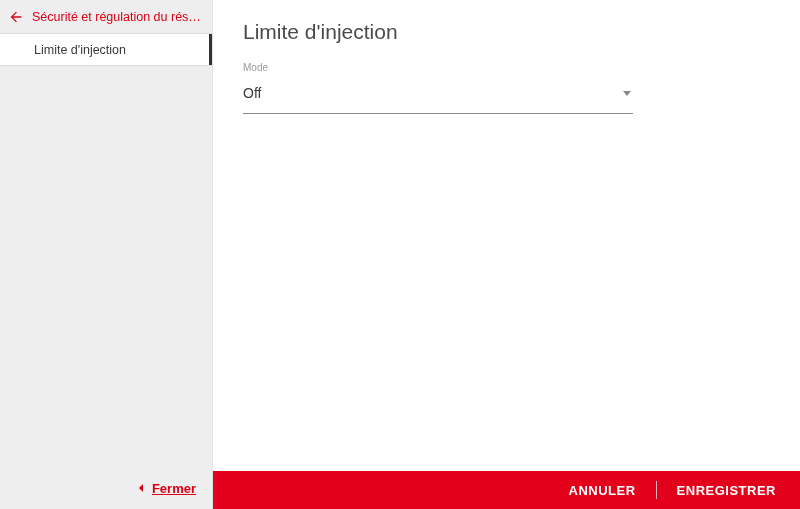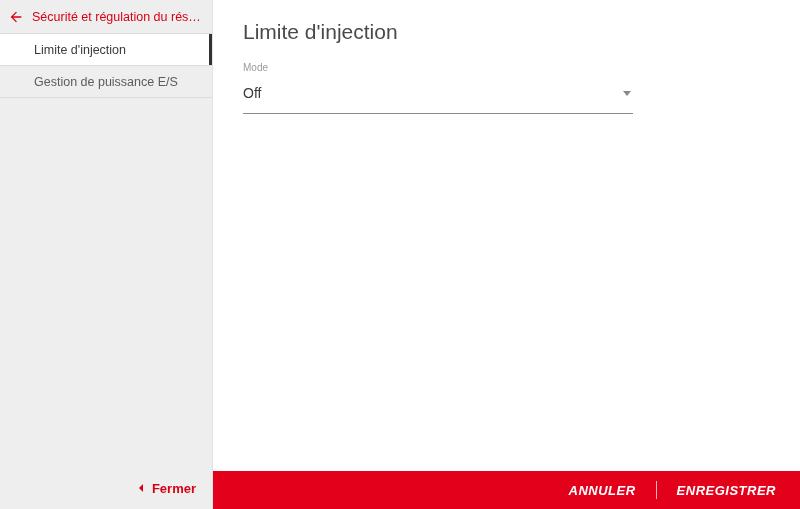--- a/index.html
+++ b/index.html
@@ -17,56 +17,53 @@
   .sb-top .label { flex: 1; }
   .sb-top .lock-icon { width: 14px; height: 14px; margin-right: 6px; flex: 0 0 auto; }
   .sb-top .chev { width: 14px; height: 14px; flex: 0 0 auto; }
 
   .sb-list { display: flex; flex-direction: column; }
   .sb-item { display: flex; align-items: center; height: 32px; padding-left: 34px; font-size: 12.5px; color: #5c5c5c; border-bottom: 1px solid #dcdcdc; cursor: pointer; }
   .sb-item.active { background: #fff; color: #3a3a3a; position: relative; }
   .sb-item.active::after { content: ""; position: absolute; right: 0; top: 0; bottom: 0; width: 3px; background: #333; }
 
   .sb-spacer { flex: 1; }
-  .sb-footer { display: flex; align-items: center; justify-content: flex-end; height: 38px; padding: 0 16px 4px 0; color: #d90015; font-size: 13px; font-weight: 600; cursor: pointer; }
+  .sb-footer { display: flex; align-items: center; justify-content: flex-end; height: 38px; padding: 0 16px 4px 0; color: #d90015; font-size: 13px; font-weight: 600; cursor: pointer; text-decoration: underline; }
   .sb-footer .caret { width: 10px; height: 10px; margin-right: 6px; }
 
   
   .main { flex: 1; height: 100%; display: flex; flex-direction: column; background: #fff; }
   .content { padding: 20px 30px; flex: 1; }
   .page-title { font-size: 21px; color: #4a4a4a; font-weight: 500; margin-bottom: 18px; }
   .field { width: 390px; }
   .field-label { font-size: 10px; color: #9a9a9a; margin-bottom: 10px; }
   .select-row { display: flex; align-items: center; justify-content: space-between; border-bottom: 1px solid #8a8a8a; padding: 2px 2px 12px 0; cursor: pointer; }
   .select-row .value { font-size: 14px; color: #3a3a3a; }
   .select-row .tri { width: 0; height: 0; border-left: 4px solid transparent; border-right: 4px solid transparent; border-top: 5px solid #888; }
 
-  .action-bar { height: 38px; background: #e2001a; display: flex; align-items: center; justify-content: flex-end; padding: 0 18px; color: #fff; font-size: 13px; font-weight: 600; letter-spacing: 0.5px; font-style: italic; }
+  .action-bar { height: 38px; background: #e2001a; display: flex; align-items: center; justify-content: flex-end; padding: 0 18px; color: #fff; font-size: 13px; font-weight: 600; letter-spacing: 0.5px; }
   .action-bar .btn { cursor: pointer; padding: 4px 6px; }
   .action-bar .divider { width: 1px; height: 18px; background: rgba(255,255,255,0.7); margin: 0 14px; }
 </style>
 </head>
 <body>
 
 <div class="app">
   <div class="sidebar">
     <div class="sb-header">
       <svg class="back-icon" viewBox="0 0 24 24">
         <path d="M20 11H7.83l5.59-5.59L12 4l-8 8 8 8 1.41-1.41L7.83 13H20z" fill="#d90015"></path>
       </svg>
       <span class="title">Sécurité et régulation du réseau</span>
     </div>
 
 
     <div class="sb-list">
       <div class="sb-item active">
         <span>Limite d'injection</span>
-      </div>
-      <div class="sb-item">
-        <span>Gestion de puissance E/S</span>
       </div>
     </div>
 
     <div class="sb-spacer"></div>
 
     <div class="sb-footer">
       <svg class="caret" viewBox="0 0 10 10">
         <path d="M7 1 L3 5 L7 9 Z" fill="#d90015"></path>
       </svg>
       <span>Fermer</span>

